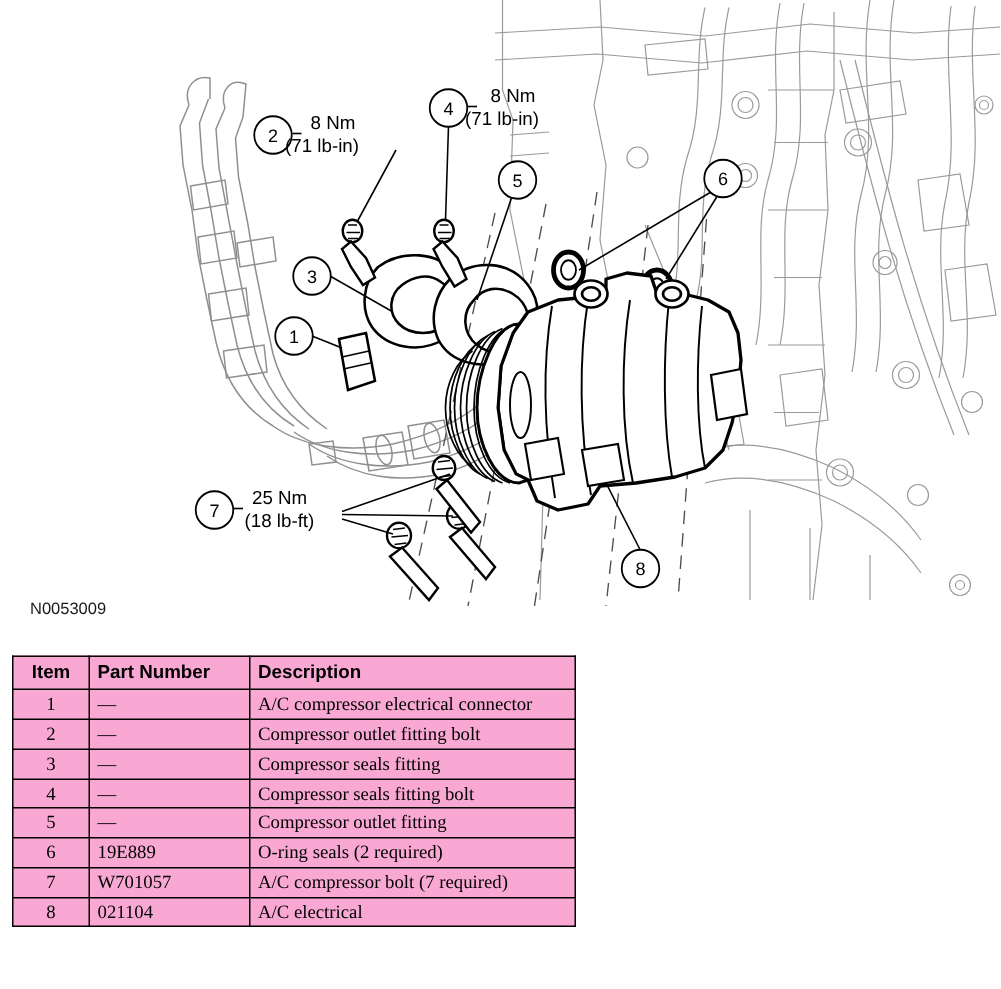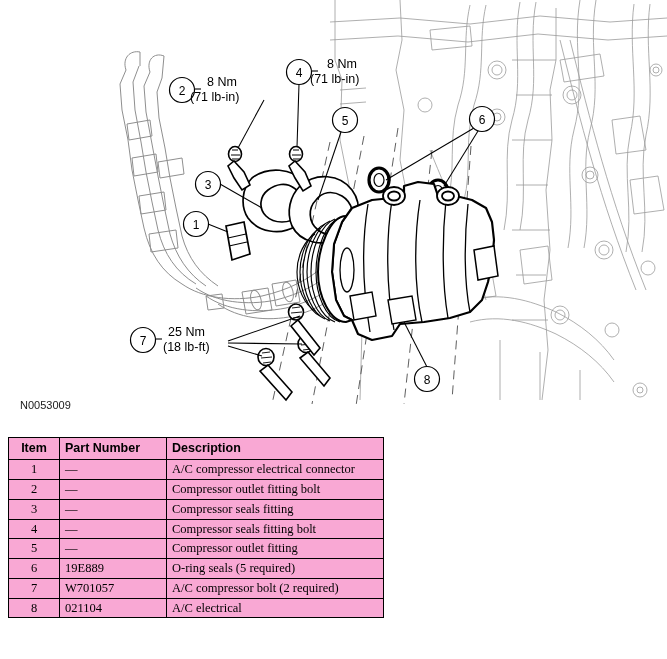--- a/index.html
+++ b/index.html
@@ -425,26 +425,26 @@
             <td class="c-desc">Compressor seals fitting bolt</td>
           </tr>
           <tr>
             <td class="c-item">5</td>
             <td class="c-part">—</td>
             <td class="c-desc">Compressor outlet fitting</td>
           </tr>
           <tr>
             <td class="c-item">6</td>
             <td class="c-part">19E889</td>
-            <td class="c-desc">O-ring seals (5 required)</td>
+            <td class="c-desc">O-ring seals (2 required)</td>
           </tr>
           <tr>
             <td class="c-item">7</td>
             <td class="c-part">W701057</td>
-            <td class="c-desc">A/C compressor bolt (2 required)</td>
+            <td class="c-desc">A/C compressor bolt (7 required)</td>
           </tr>
           <tr>
             <td class="c-item">8</td>
             <td class="c-part">021104</td>
             <td class="c-desc">A/C electrical</td>
           </tr>
         </tbody>
     </table>
   </div>
 

